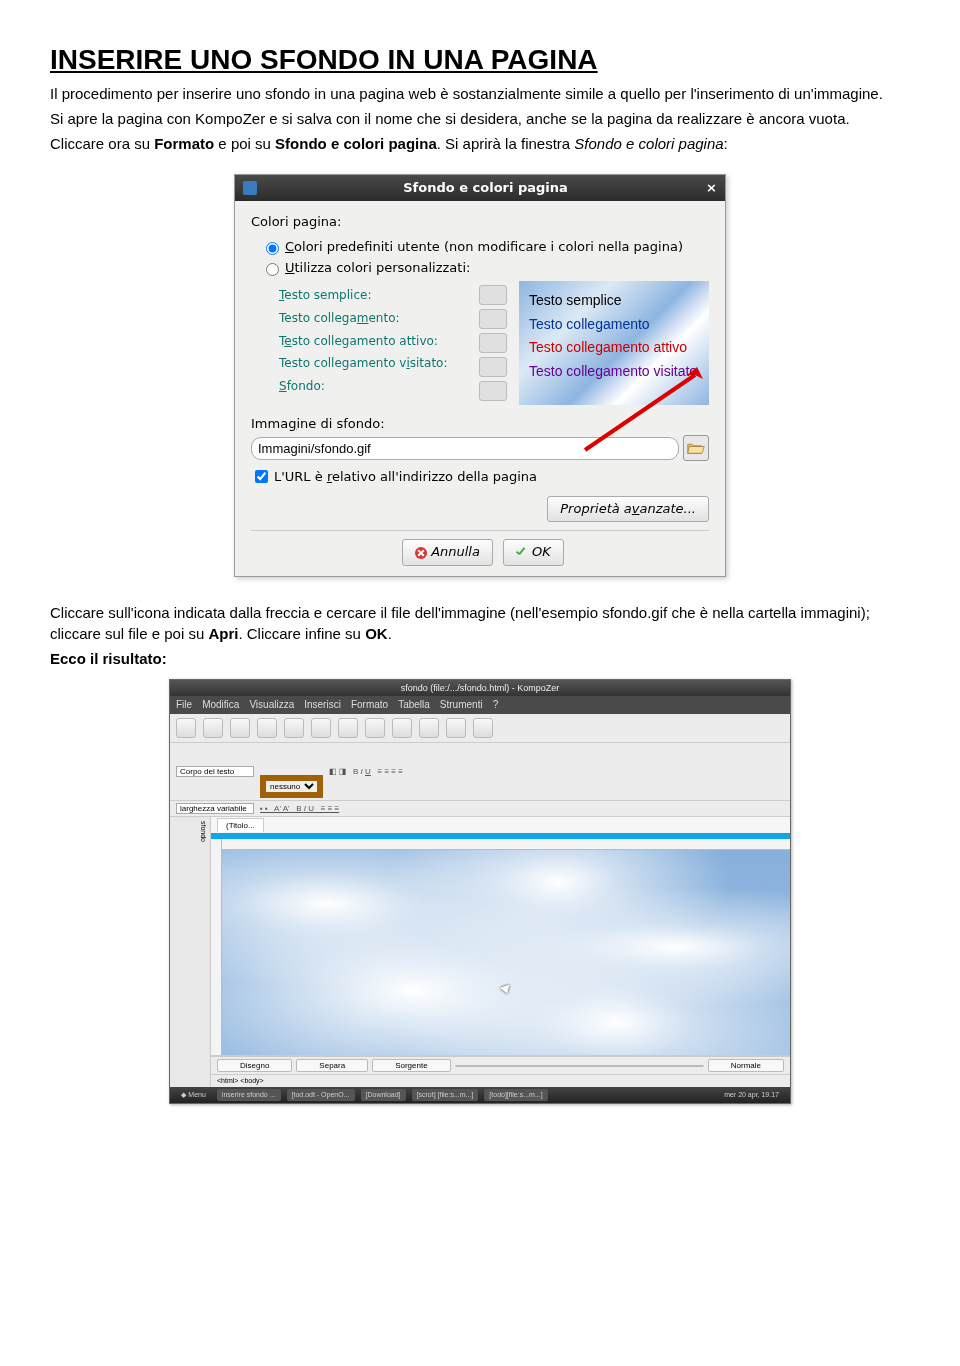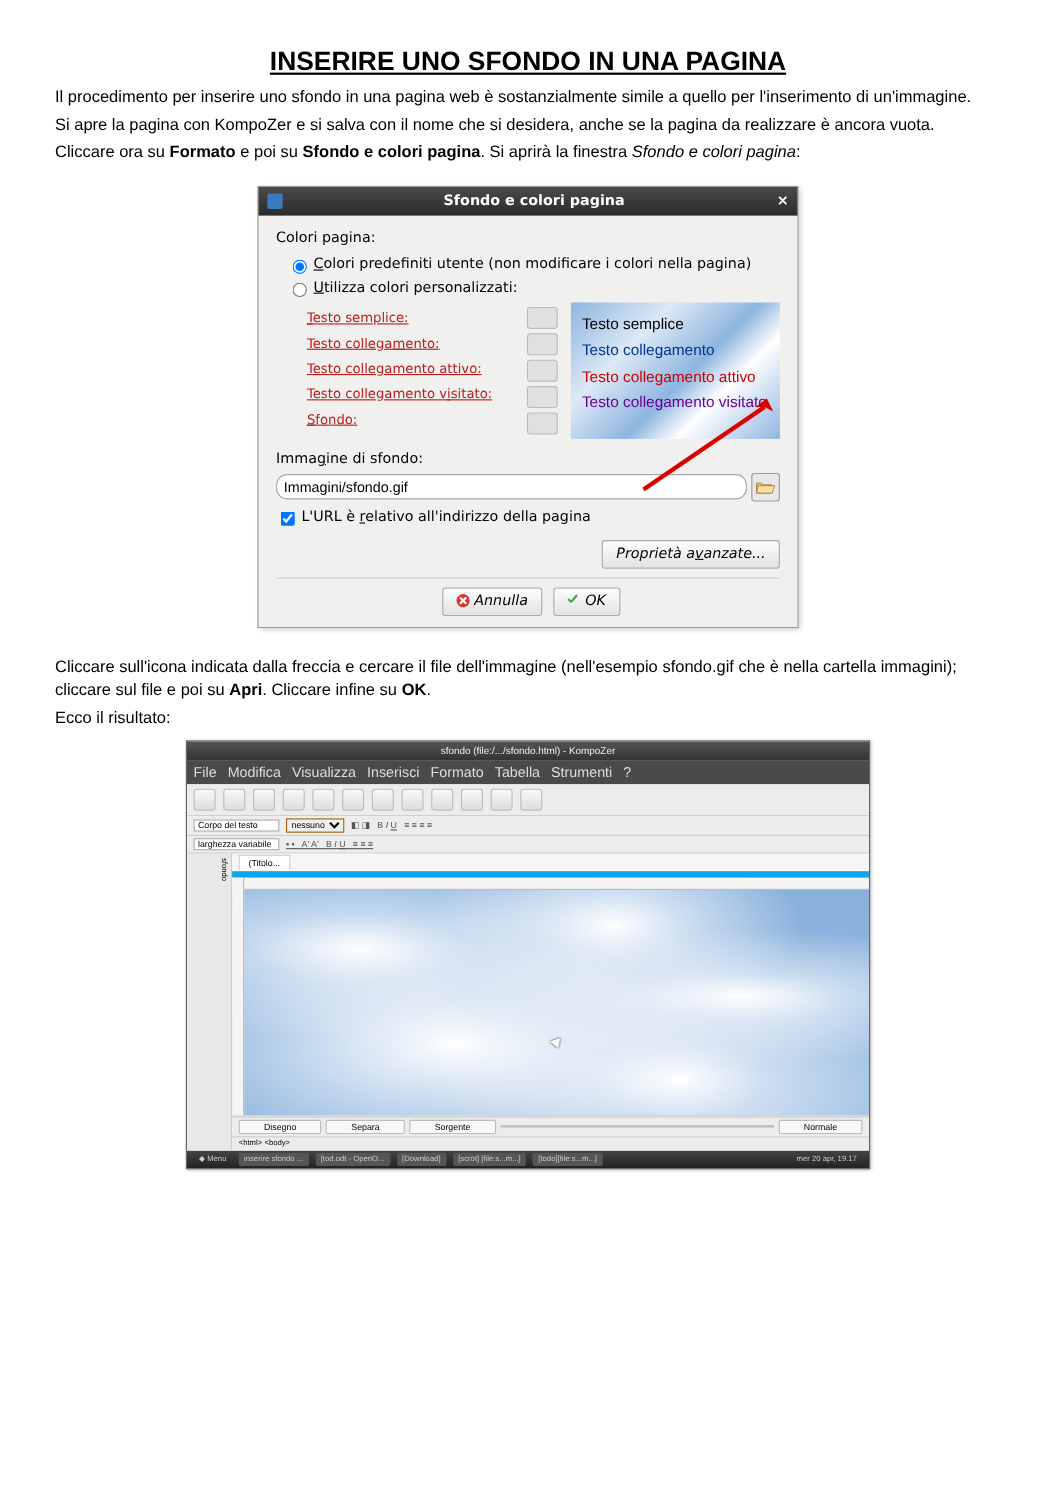--- a/index.html
+++ b/index.html
@@ -6,25 +6,24 @@
     font-family: Arial, sans-serif;
     margin: 0;
     padding: 40px 50px;
     width: 860px;
     color: #000;
     font-size: 15px;
     line-height: 1.4;
   }
   h1 {
     font-family: Arial, sans-serif;
-    font-size: 24px;
+    font-size: 28px;
     font-weight: bold;
     text-decoration: underline;
     margin: 0 0 4px 0;
-    text-align: center;
   }
   p { margin: 0 0 4px 0; }
   .dialog {
     width: 490px;
     margin: 20px auto 25px auto;
     background: #f0f0ef;
     border: 1px solid #999;
     font-size: 13px;
     box-shadow: 2px 2px 5px rgba(0,0,0,0.2);
     font-family: "DejaVu Sans", Arial, sans-serif;
@@ -40,21 +39,21 @@
   .titlebar .left-icon { width: 14px; height: 14px; background: #3a7abf; border-radius: 2px; margin-right: 8px; }
   .titlebar .title { flex: 1; text-align: center; font-weight: bold; }
   .titlebar .close { font-weight: bold; cursor: pointer; }
   .dialog-body { padding: 12px 16px 10px 16px; }
   .section-label { margin-bottom: 6px; }
   .radio-row { display: flex; align-items: center; margin: 3px 0 3px 10px; }
   .radio-row input { margin-right: 6px; }
   .underline-key { text-decoration: underline; }
   .swatch-area { display: flex; margin: 4px 0 10px 10px; }
   .swatch-labels { flex: 0 0 200px; padding-left: 18px; }
-  .swatch-labels div { color: #b91c1c; font-size: 12px; margin: 6px 0; white-space: nowrap; text-decoration: underline; }
+  .swatch-labels div { color: #0f766e; font-size: 12px; margin: 6px 0; white-space: nowrap; }
   .swatch-buttons { flex: 0 0 40px; }
   .swatch-buttons div {
     width: 26px; height: 18px;
     border: 1px solid #bbb; background: #e0e0e0;
     border-radius: 3px; margin: 4px 0;
   }
   .preview {
     flex: 1;
     background: linear-gradient(135deg,#8eb5e0 0%,#dce9f5 30%,#8eb5e0 55%,#fff 70%,#8eb5e0 100%);
     padding: 6px 10px;
@@ -111,28 +110,28 @@
   }
   .kompozer-shot {
     width: 620px;
     margin: 10px auto 0 auto;
     border:1px solid #666;
     font-size:8px;
     font-family: sans-serif;
     box-shadow: 1px 1px 3px rgba(0,0,0,0.3);
   }
   .ks-title { background: linear-gradient(#555,#333); color:#eee; padding:2px 6px; text-align:center; font-size:9px; }
-  .ks-menu { background:#4a4a4a; color:#ddd; padding:2px 6px; display:flex; gap:10px; font-size:13px; }
+  .ks-menu { background:#4a4a4a; color:#ddd; padding:2px 6px; display:flex; gap:10px; font-size:10px; }
   .ks-tool { background:#ececec; padding:4px 6px; display:flex; gap:7px; align-items:center; border-bottom:1px solid #ccc;}
   .ks-tool-icon { width:18px;height:18px; background:linear-gradient(#f8f8f8,#ddd);
     border:1px solid #bbb; border-radius:3px;}
   .ks-tool2 { background:#ececec; padding:2px 6px; display:flex; gap:6px; align-items:center;
     border-bottom:1px solid #ccc; font-size:8px;}
   .ks-tool2 input{ font-size:8px; padding:0 3px; border:1px solid #aaa; width:70px;}
-  .ks-tool2 select{ font-size:8px; border:1px solid #a16207; }
+  .ks-tool2 select{ font-size:8px; border:6px solid #a16207;margin-top:30px; }
   .ks-main { display:flex; height:270px; }
   .ks-sidebar { width:36px; background:#e8e8e8; border-right:1px solid #ccc; font-size:7px;
     writing-mode: vertical-rl; padding:4px 2px;}
   .ks-editor { flex:1; display:flex; flex-direction:column; }
   .ks-tab { background:#f6f6f6; border-bottom:6px solid #0ea5e9; padding:1px 6px; font-size:8px;}
   .ks-tab span { display:inline-block; border:1px solid #ccc; border-bottom:none;
     padding:1px 8px; background:#fff;}
   .ks-canvas { flex:1;
     background:
       radial-gradient(ellipse at 20% 30%, #fff 0%, rgba(255,255,255,0.5) 15%, transparent 40%),
@@ -247,21 +246,21 @@
       <span class="bottom-btn">
         <span class="ok-ic"></span><span>OK</span>
       </span>
     </div>
   </div>
 </div>
 
 <p>
   <span>Cliccare sull'icona indicata dalla freccia e cercare il file dell'immagine (nell'esempio sfondo.gif che è nella cartella immagini); cliccare sul file e poi su </span><b>Apri</b><span>. Cliccare infine su </span><b>OK</b><span>.</span>
 </p>
-<p style="">Ecco il risultato:</p>
+<p style="font-weight:bold;">Ecco il risultato:</p>
 
 <div class="kompozer-shot">
   <div class="ks-title">sfondo (file:/.../sfondo.html) - KompoZer</div>
   <div class="ks-menu">
     <span>File</span>
     <span>Modifica</span>
     <span>Visualizza</span>
     <span>Inserisci</span>
     <span>Formato</span>
     <span>Tabella</span>

